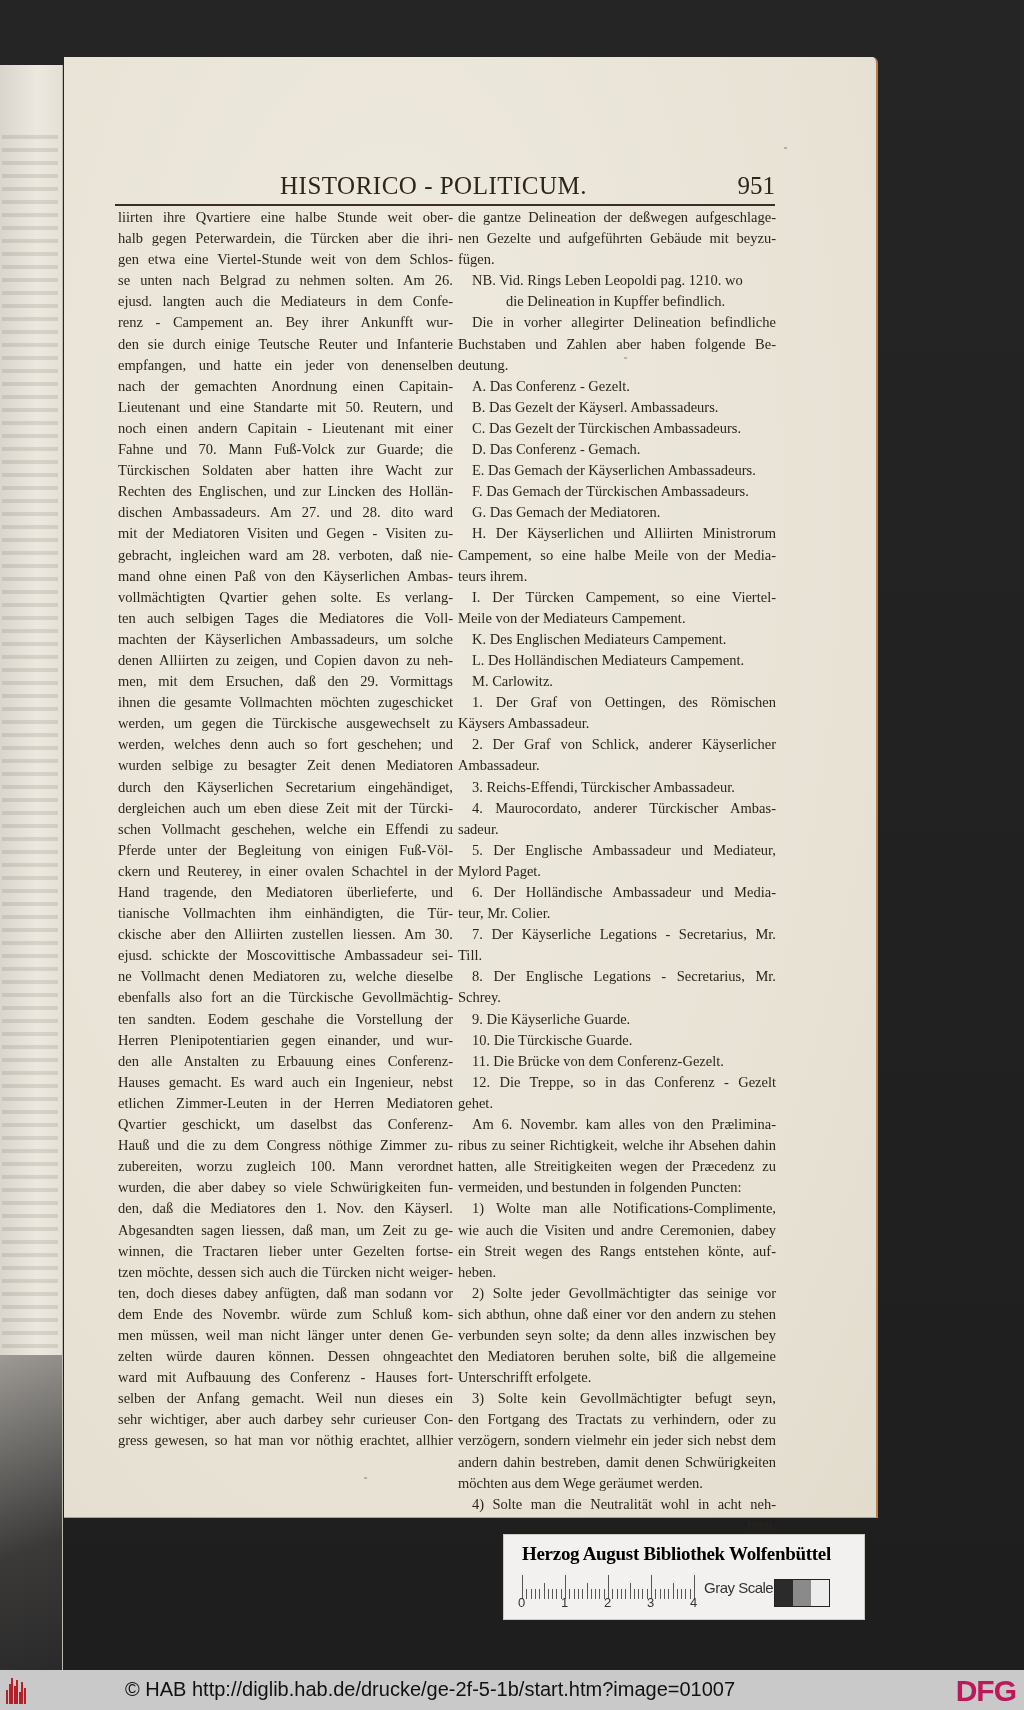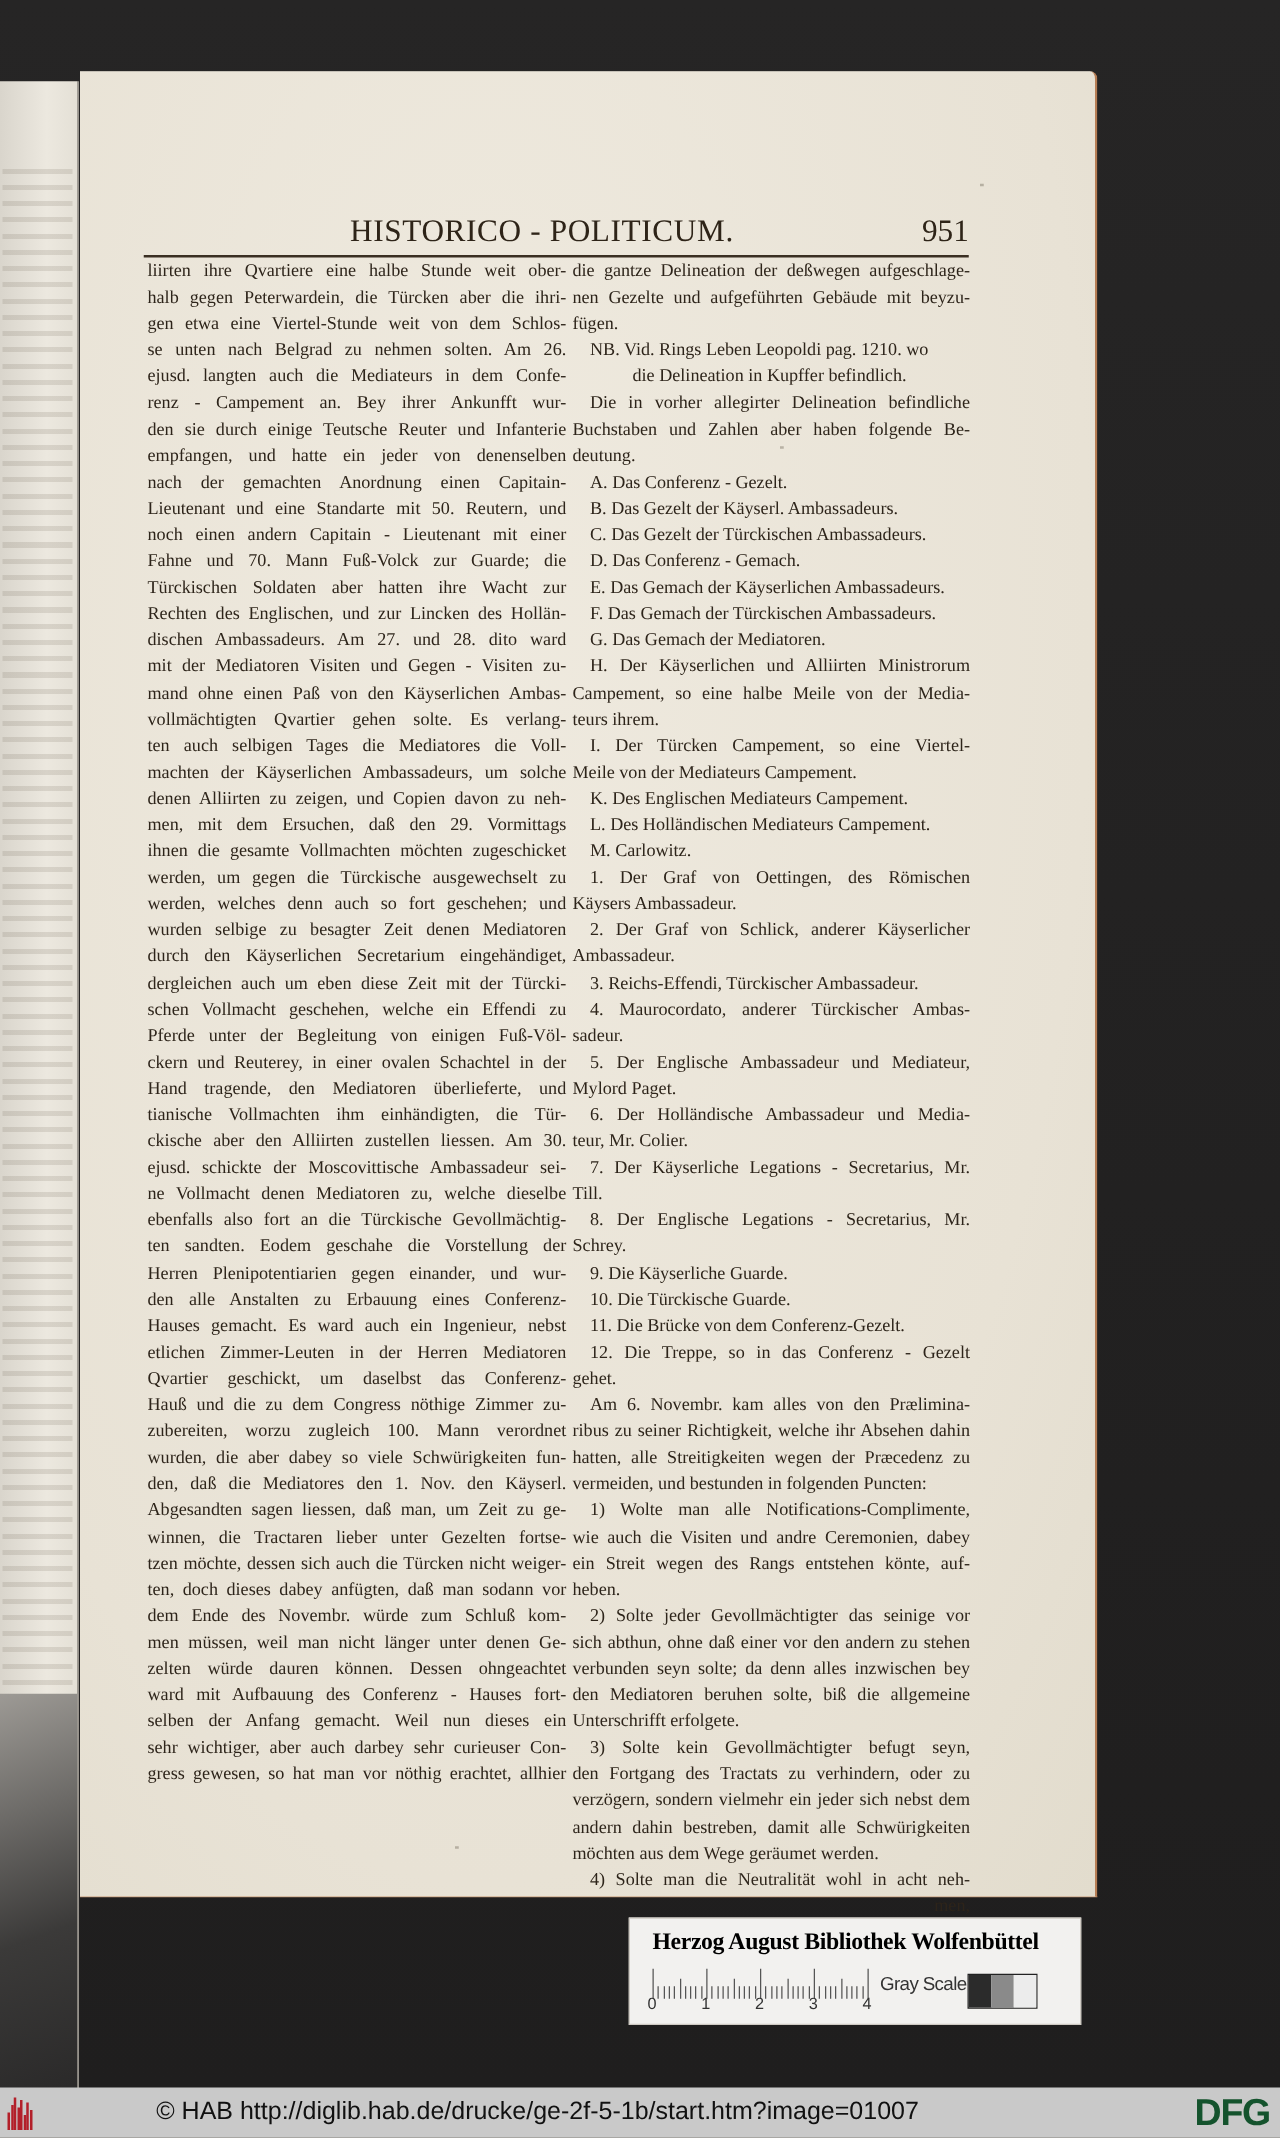--- a/index.html
+++ b/index.html
@@ -51,21 +51,21 @@
   .gray-swatches { position: absolute; left: 270px; top: 44px; width: 54px; height: 26px;
     border: 1px solid #222; display: flex; }
   .gray-swatches div { flex: 1; }
   .footer { position: absolute; left: 0; top: 1670px; width: 1024px; height: 40px;
     background: #c9c9c9; }
   .footer-logo { position: absolute; left: 6px; top: 8px; width: 20px; height: 26px; }
   .footer-logo i { position: absolute; bottom: 0; width: 2px; background: #b3202a; }
   .footer-text { position: absolute; left: 125px; top: 8px; font-family: "Liberation Sans", sans-serif;
     font-size: 20px; color: #111; }
   .dfg { position: absolute; right: 8px; top: 4px; font-family: "Liberation Sans", sans-serif;
-    font-weight: bold; font-size: 30px; color: #14532d; letter-spacing: -1px; }
+    font-weight: bold; font-size: 30px; color: #be185d; letter-spacing: -1px; }
   .fleck { position: absolute; width: 3px; height: 2px; background: rgba(90,80,65,0.35); }
 </style>
 </head>
 <body>
 
 <div class="dark-bg"></div>
 
 <div class="left-page">
   <div class="ghost"></div>
   <div class="ghost-bottom"></div>
@@ -93,20 +93,21 @@
     <span class="line ">den sie durch einige Teutsche Reuter und Infanterie</span>
     <span class="line ">empfangen, und hatte ein jeder von denenselben</span>
     <span class="line ">nach der gemachten Anordnung einen Capitain-</span>
     <span class="line ">Lieutenant und eine Standarte mit 50. Reutern, und</span>
     <span class="line ">noch einen andern Capitain - Lieutenant mit einer</span>
     <span class="line ">Fahne und 70. Mann Fuß-Volck zur Guarde; die</span>
     <span class="line ">Türckischen Soldaten aber hatten ihre Wacht zur</span>
     <span class="line ">Rechten des Englischen, und zur Lincken des Hollän-</span>
     <span class="line ">dischen Ambassadeurs. Am 27. und 28. dito ward</span>
     <span class="line ">mit der Mediatoren Visiten und Gegen - Visiten zu-</span>
+    <span class="line ">gebracht, ingleichen ward am 28. verboten, daß nie-</span>
     <span class="line ">mand ohne einen Paß von den Käyserlichen Ambas-</span>
     <span class="line ">vollmächtigten Qvartier gehen solte. Es verlang-</span>
     <span class="line ">ten auch selbigen Tages die Mediatores die Voll-</span>
     <span class="line ">machten der Käyserlichen Ambassadeurs, um solche</span>
     <span class="line ">denen Alliirten zu zeigen, und Copien davon zu neh-</span>
     <span class="line ">men, mit dem Ersuchen, daß den 29. Vormittags</span>
     <span class="line ">ihnen die gesamte Vollmachten möchten zugeschicket</span>
     <span class="line ">werden, um gegen die Türckische ausgewechselt zu</span>
     <span class="line ">werden, welches denn auch so fort geschehen; und</span>
     <span class="line ">wurden selbige zu besagter Zeit denen Mediatoren</span>
@@ -261,21 +262,21 @@
         <span class="line indent ">2) Solte jeder Gevollmächtigter das seinige vor</span>
         <span class="line ">sich abthun, ohne daß einer vor den andern zu stehen</span>
         <span class="line ">verbunden seyn solte; da denn alles inzwischen bey</span>
         <span class="line ">den Mediatoren beruhen solte, biß die allgemeine</span>
         <span class="line last">Unterschrifft erfolgete.</span>
       </div>
       <div>
         <span class="line indent ">3) Solte kein Gevollmächtigter befugt seyn,</span>
         <span class="line ">den Fortgang des Tractats zu verhindern, oder zu</span>
         <span class="line ">verzögern, sondern vielmehr ein jeder sich nebst dem</span>
-        <span class="line ">andern dahin bestreben, damit alle Schwürigkeiten</span>
+        <span class="line ">andern dahin bestreben, damit denen Schwürigkeiten</span>
         <span class="line last">möchten aus dem Wege geräumet werden.</span>
       </div>
       <div>
         <span class="line indent">4) Solte man die Neutralität wohl in acht neh-</span>
       </div>
     </div>
   <span class="line right">men,</span>
 </div>
 
 <div class="label-card">

